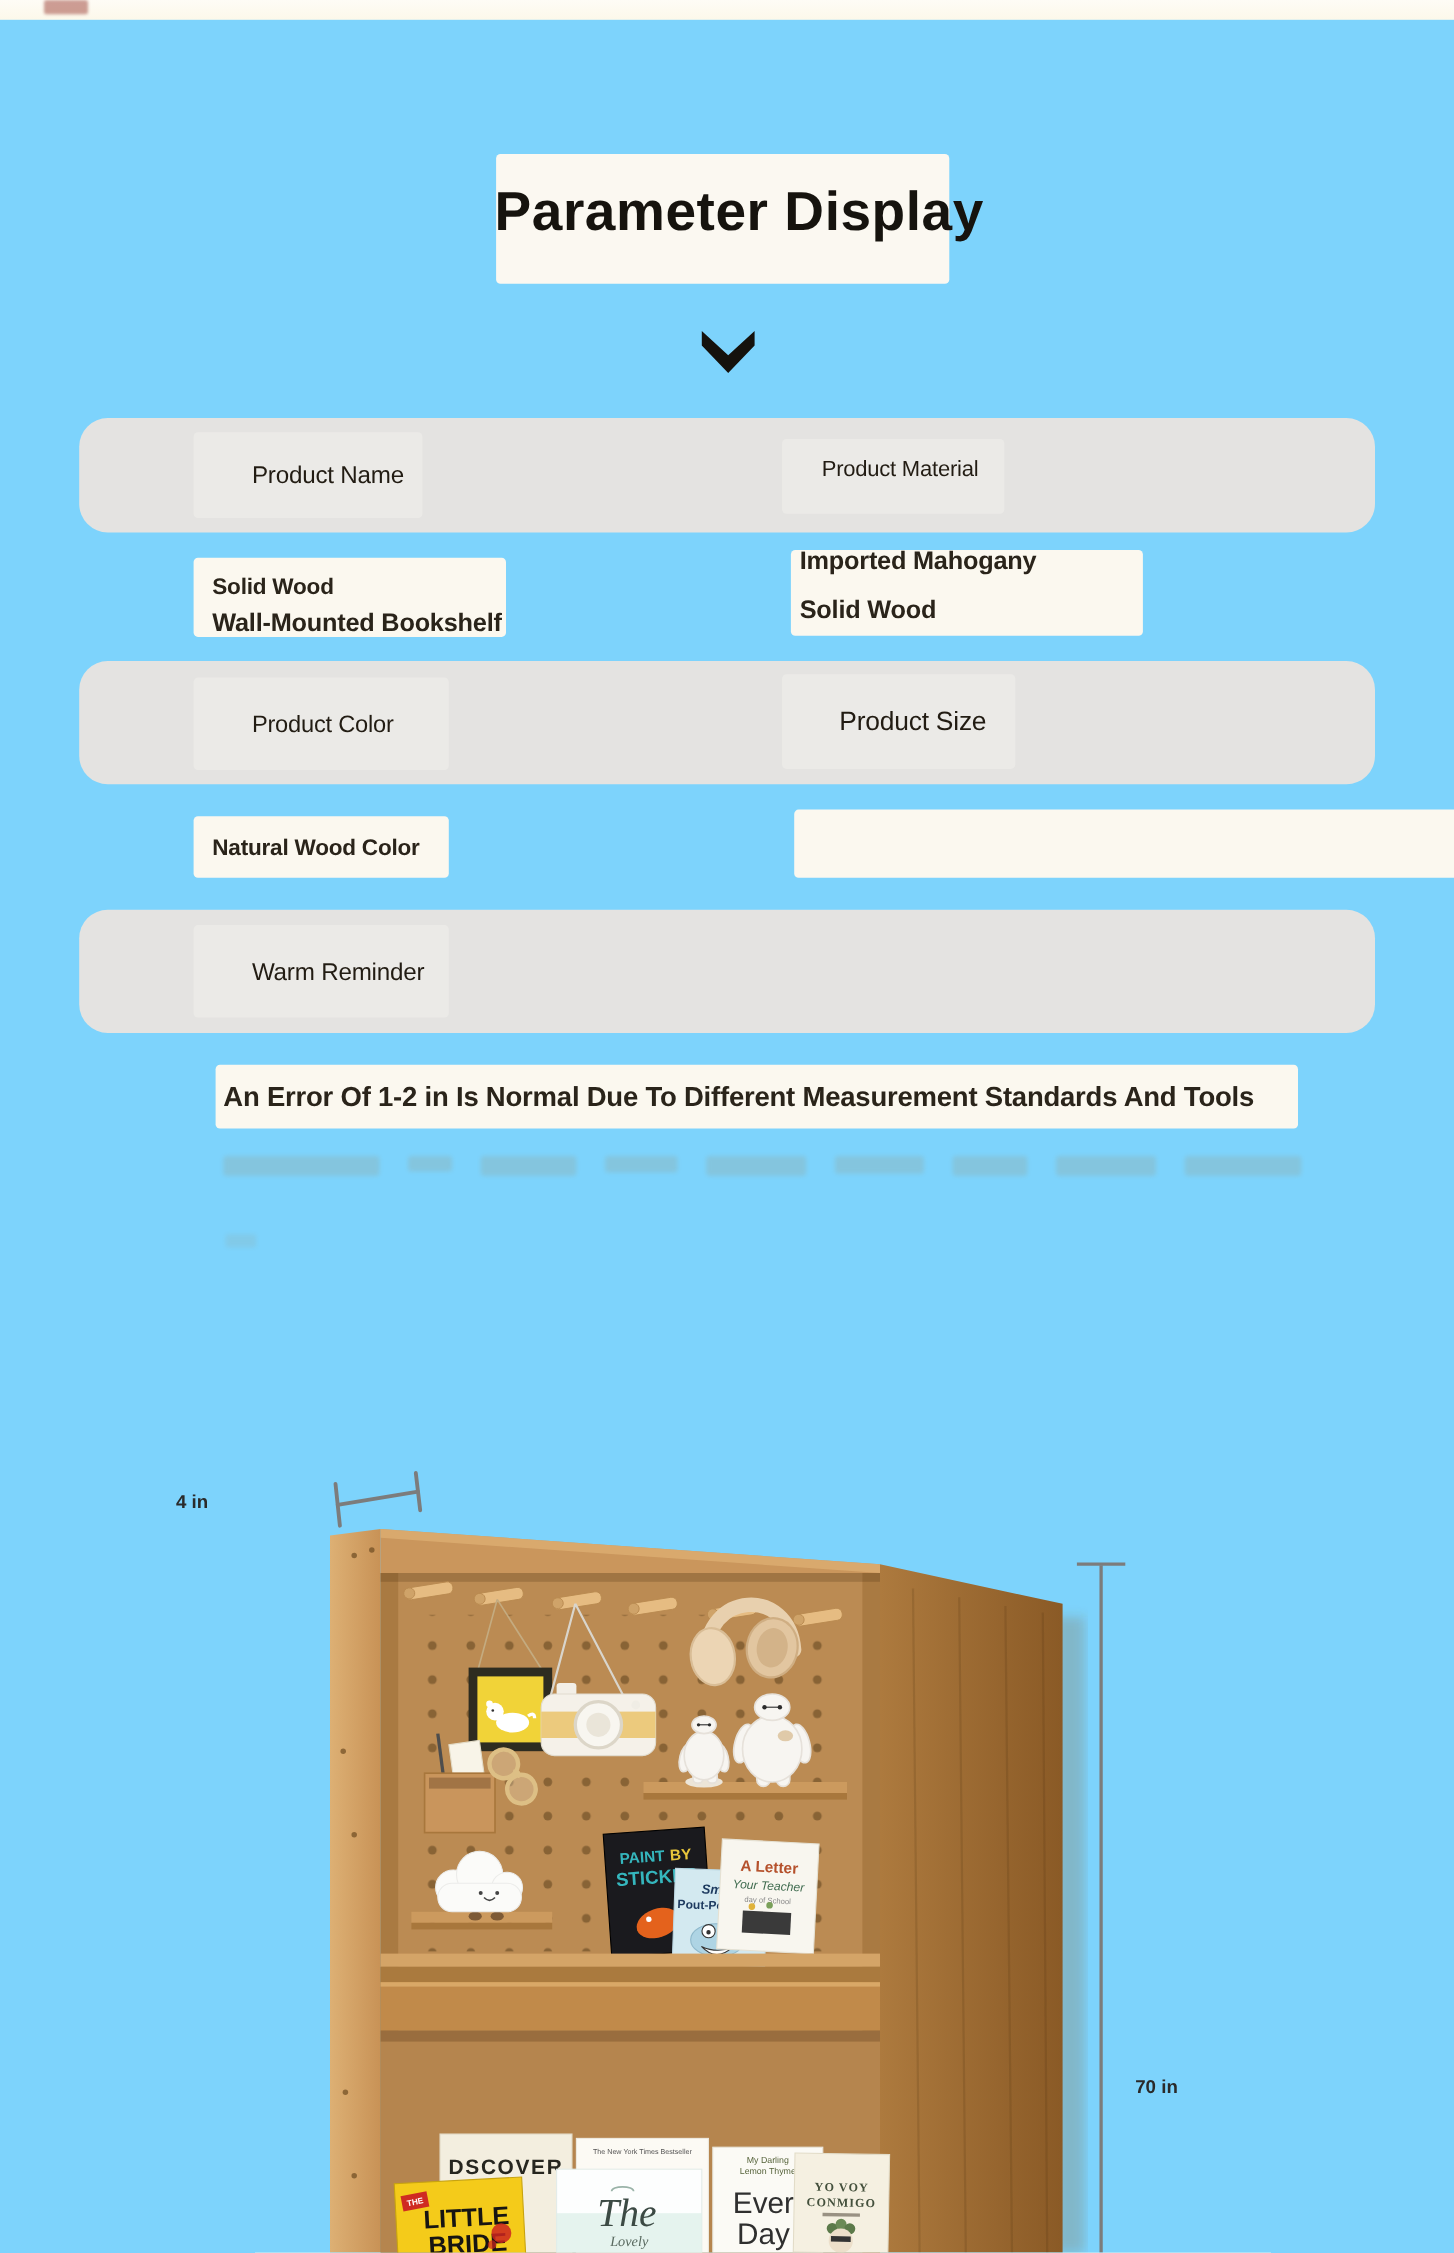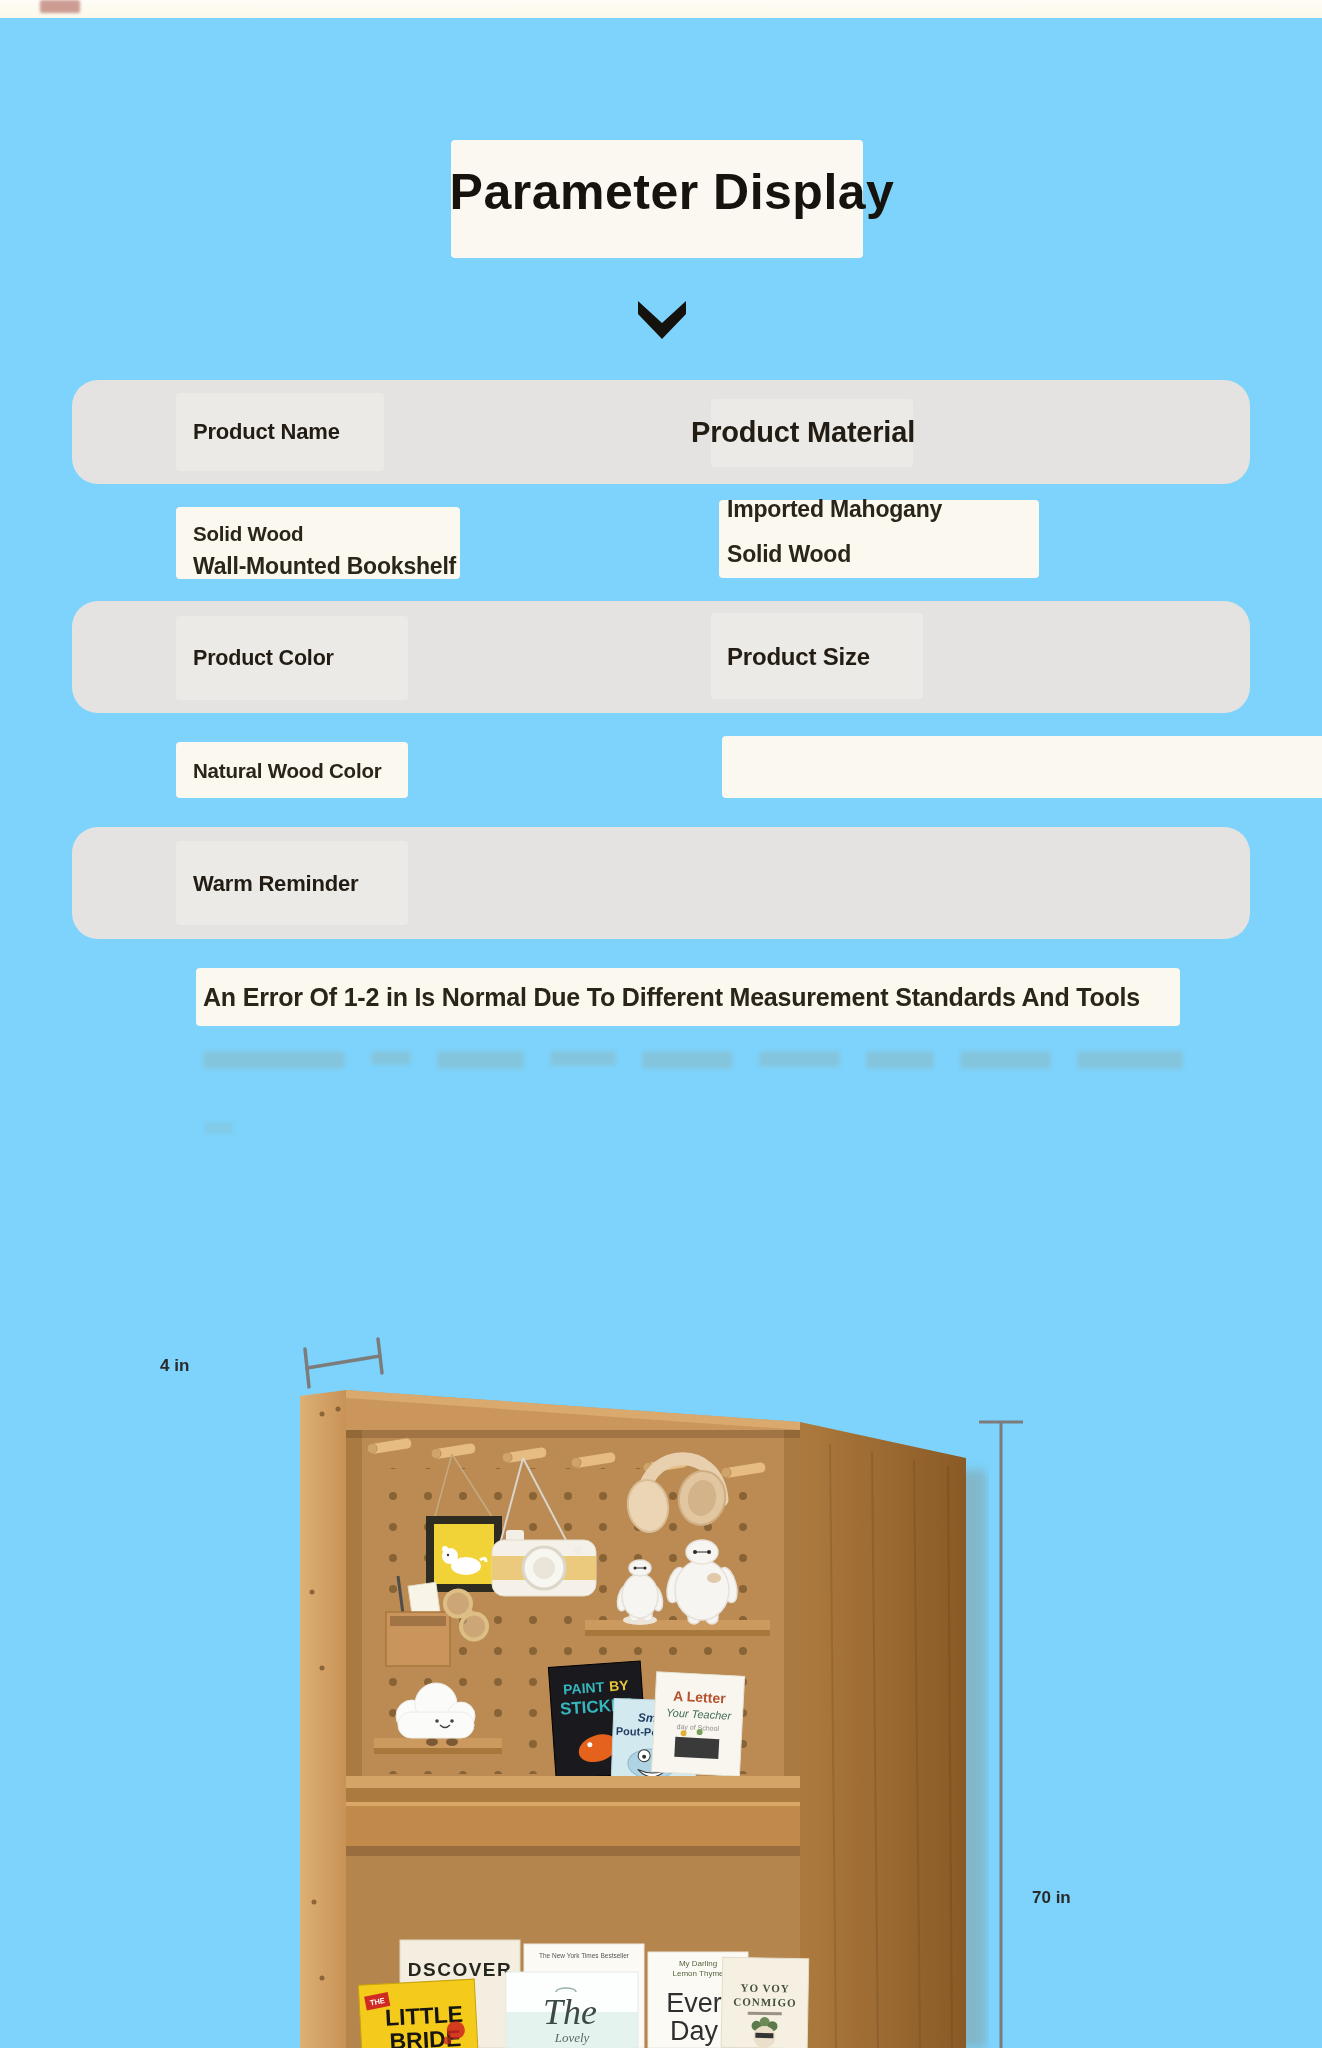--- a/index.html
+++ b/index.html
@@ -19,21 +19,21 @@
     font-size:50px;font-weight:bold;letter-spacing:.5px;color:#16130e;margin:0;
   }
   .chevron{position:absolute;left:633px;top:299px;}
   .gray-box{position:absolute;left:72px;width:1178px;background:#e4e3e1;border-radius:26px;}
   .box-1{top:380px;height:104px;}
   .box-2{top:601px;height:112px;}
   .box-3{top:827px;height:112px;}
   .tile{position:absolute;border-radius:4px;}
   .tile-gray{background:#ebeae7;}
   .tile-cream{background:#fbf8ef;}
-  .lbl{position:absolute;font-weight:bold;color:#221c13;white-space:nowrap;letter-spacing:-.2px;}
+  .lbl{position:absolute;font-weight:normal;color:#221c13;white-space:nowrap;letter-spacing:-.2px;margin-left:36px;}
   .val{position:absolute;font-weight:bold;color:#2a241a;white-space:nowrap;letter-spacing:-.2px;}
   .note-text{position:absolute;left:203px;top:983px;font-size:25px;font-weight:bold;
     color:#2a241a;white-space:nowrap;letter-spacing:-.2px;text-align:right;}
   .ghost-row{position:absolute;left:203px;top:1051px;width:980px;height:36px;
     display:flex;align-items:flex-start;gap:26px;opacity:.16;filter:blur(2px);}
   .ghost-row span{display:block;background:#a97f46;border-radius:3px;height:18px;}
   .ghost-dot{position:absolute;left:205px;top:1122px;width:28px;height:12px;
     background:#a97f46;opacity:.1;filter:blur(2px);border-radius:2px;}
   .figure-svg{position:absolute;left:0;top:0;width:1322px;height:2048px;}
   svg text{font-family:"Liberation Sans",sans-serif;}
@@ -51,21 +51,21 @@
   <h1 class="page-title">Parameter Display</h1>
 
   <svg class="chevron" width="58" height="46" viewBox="0 0 58 46">
     <polygon points="5,2 29,24 53,2 53,15 29,40 5,15" fill="#15120d"></polygon>
   </svg>
 
   <div class="gray-box box-1"></div>
   <div class="tile tile-gray" style="left:176px;top:393px;width:208px;height:78px;"></div>
   <div class="tile tile-gray" style="left:711px;top:399px;width:202px;height:68px;"></div>
   <div class="lbl" style="left:193px;top:419px;font-size:22px;">Product Name</div>
-  <div class="lbl" style="left:691px;top:416px;font-size:29px;text-align:right;">Product Material</div>
+  <div class="lbl" style="left:711px;top:416px;font-size:20px;text-align:right;">Product Material</div>
 
   <div class="tile tile-cream" style="left:176px;top:507px;width:284px;height:72px;"></div>
   <div class="tile tile-cream" style="left:719px;top:500px;width:320px;height:78px;"></div>
   <div class="val" style="left:193px;top:522px;font-size:20.5px;">Solid Wood</div>
   <div class="val" style="left:193px;top:553px;font-size:23px;">Wall-Mounted Bookshelf</div>
   <div class="val" style="left:727px;top:496px;font-size:23px;">Imported Mahogany</div>
   <div class="val" style="left:727px;top:541px;font-size:23px;">Solid Wood</div>
 
   <div class="gray-box box-2"></div>
   <div class="tile tile-gray" style="left:176px;top:616px;width:232px;height:84px;"></div>

